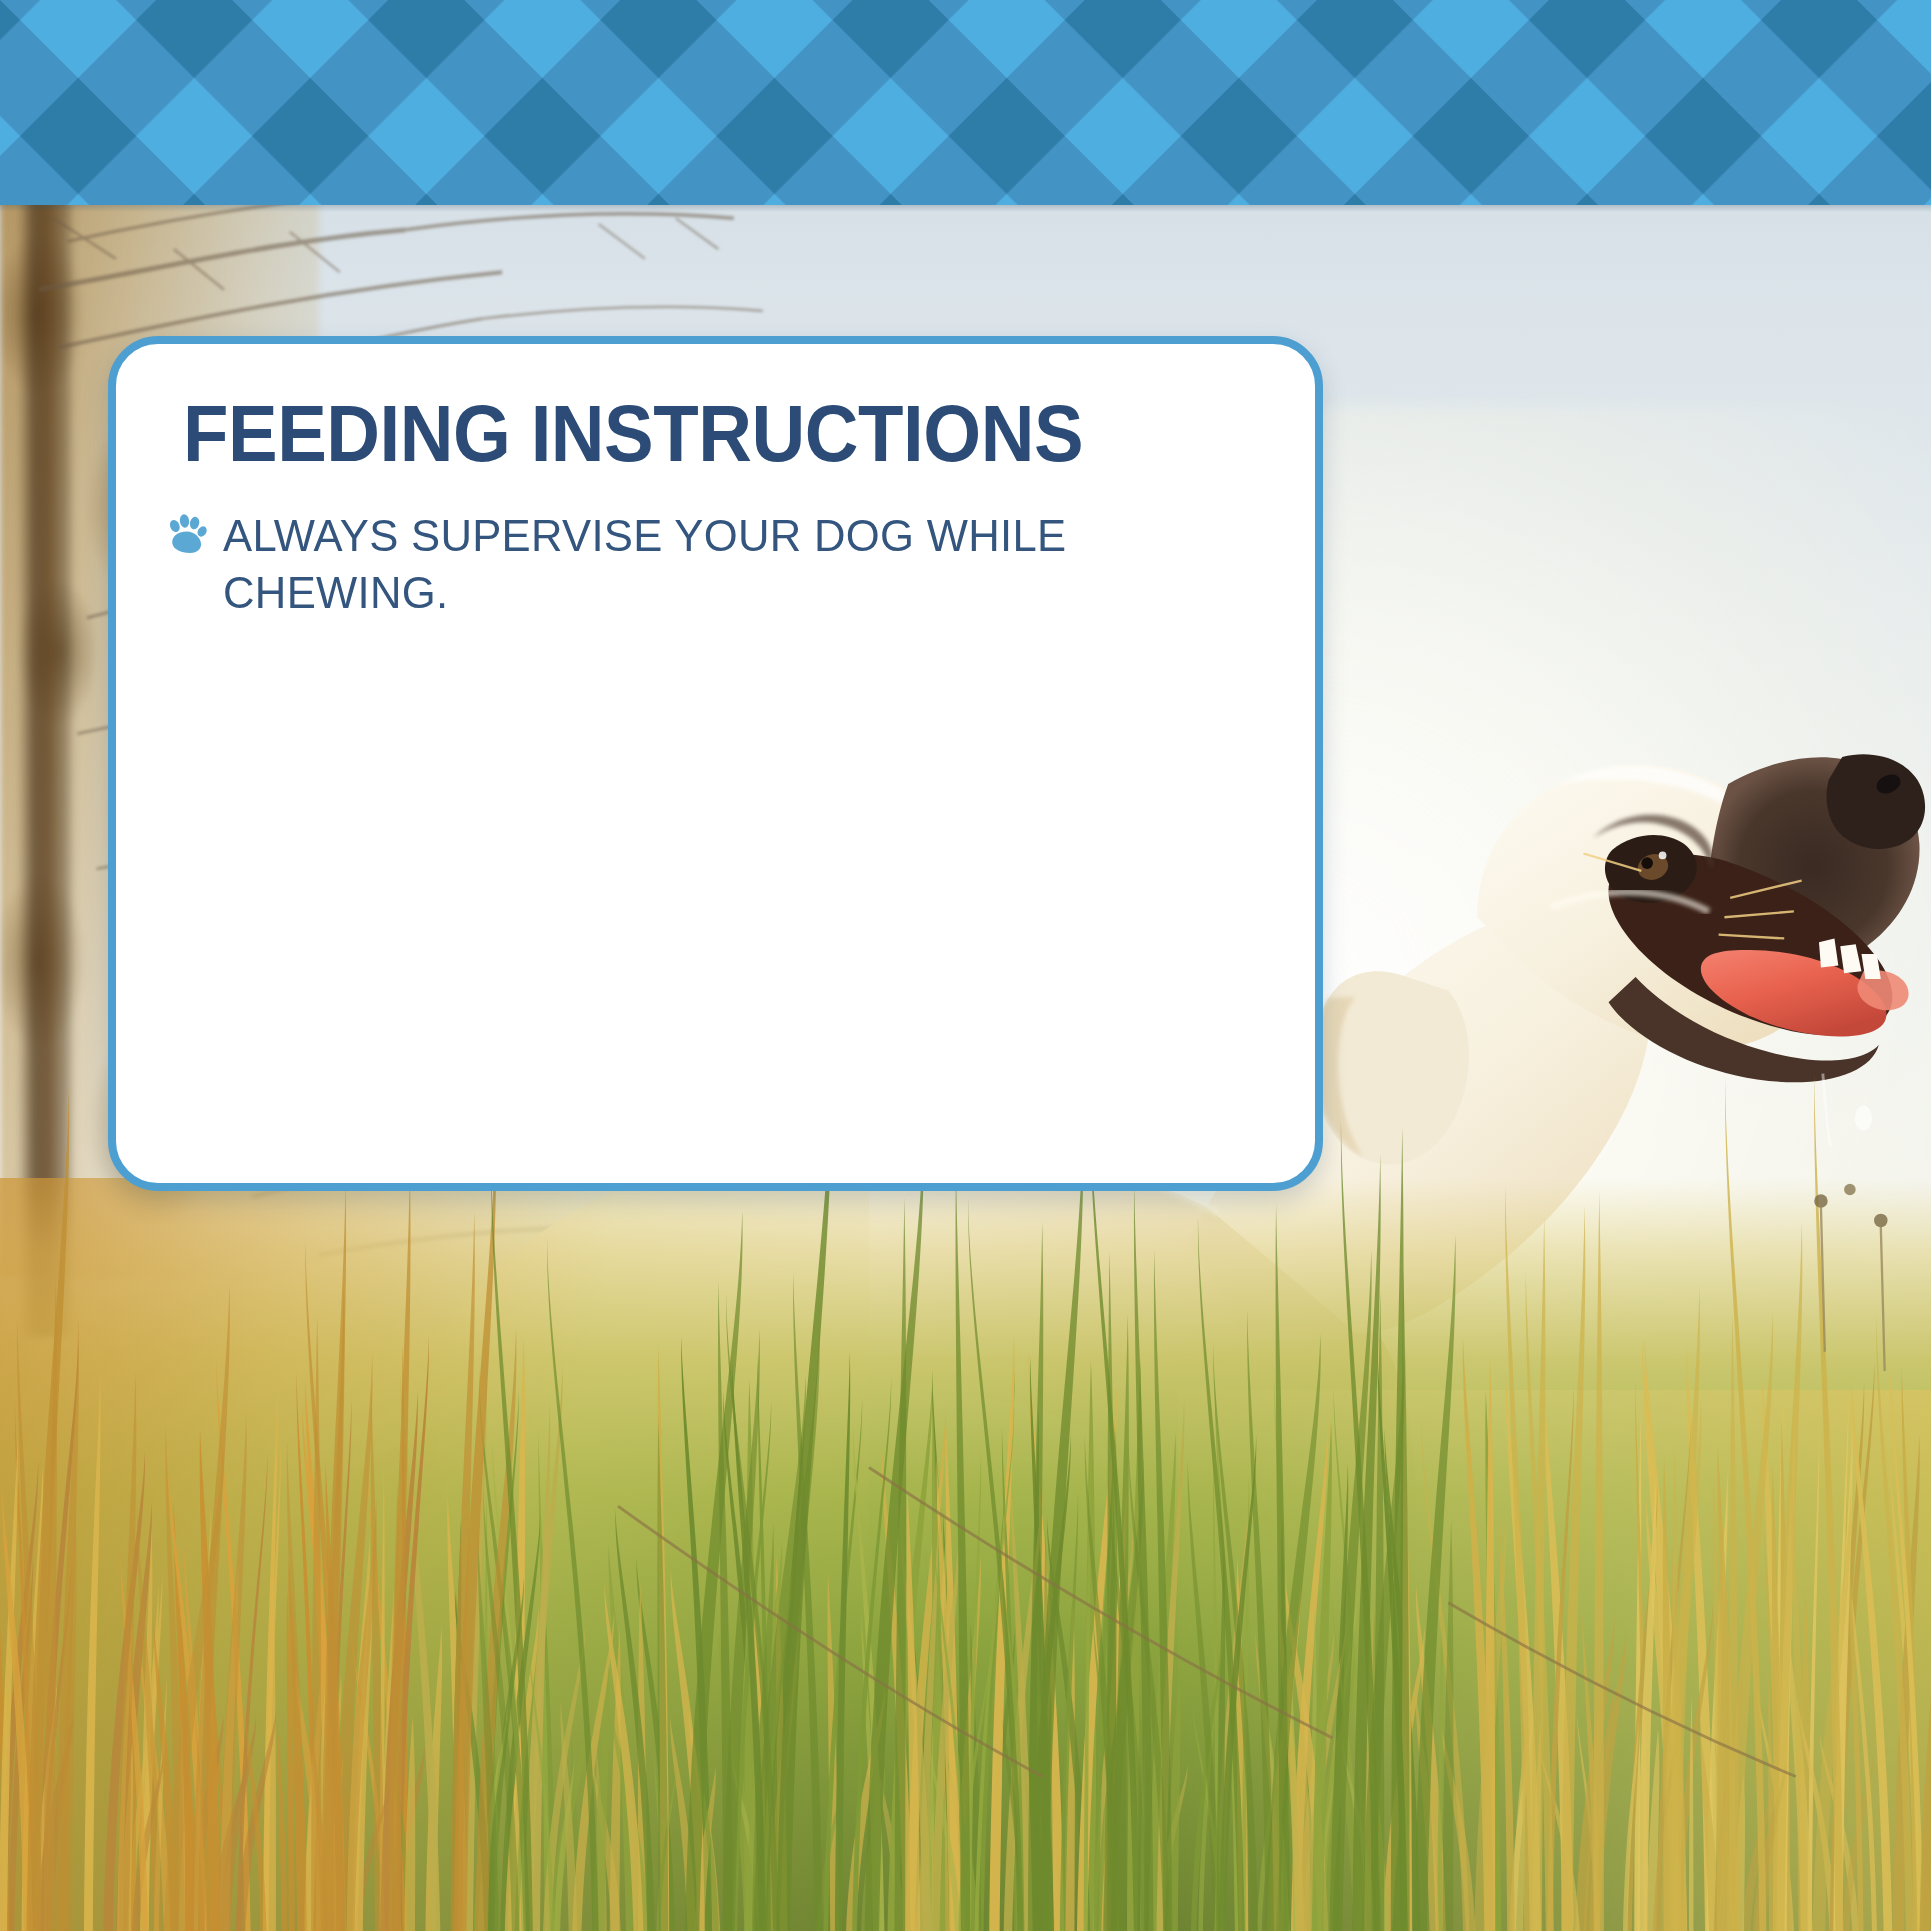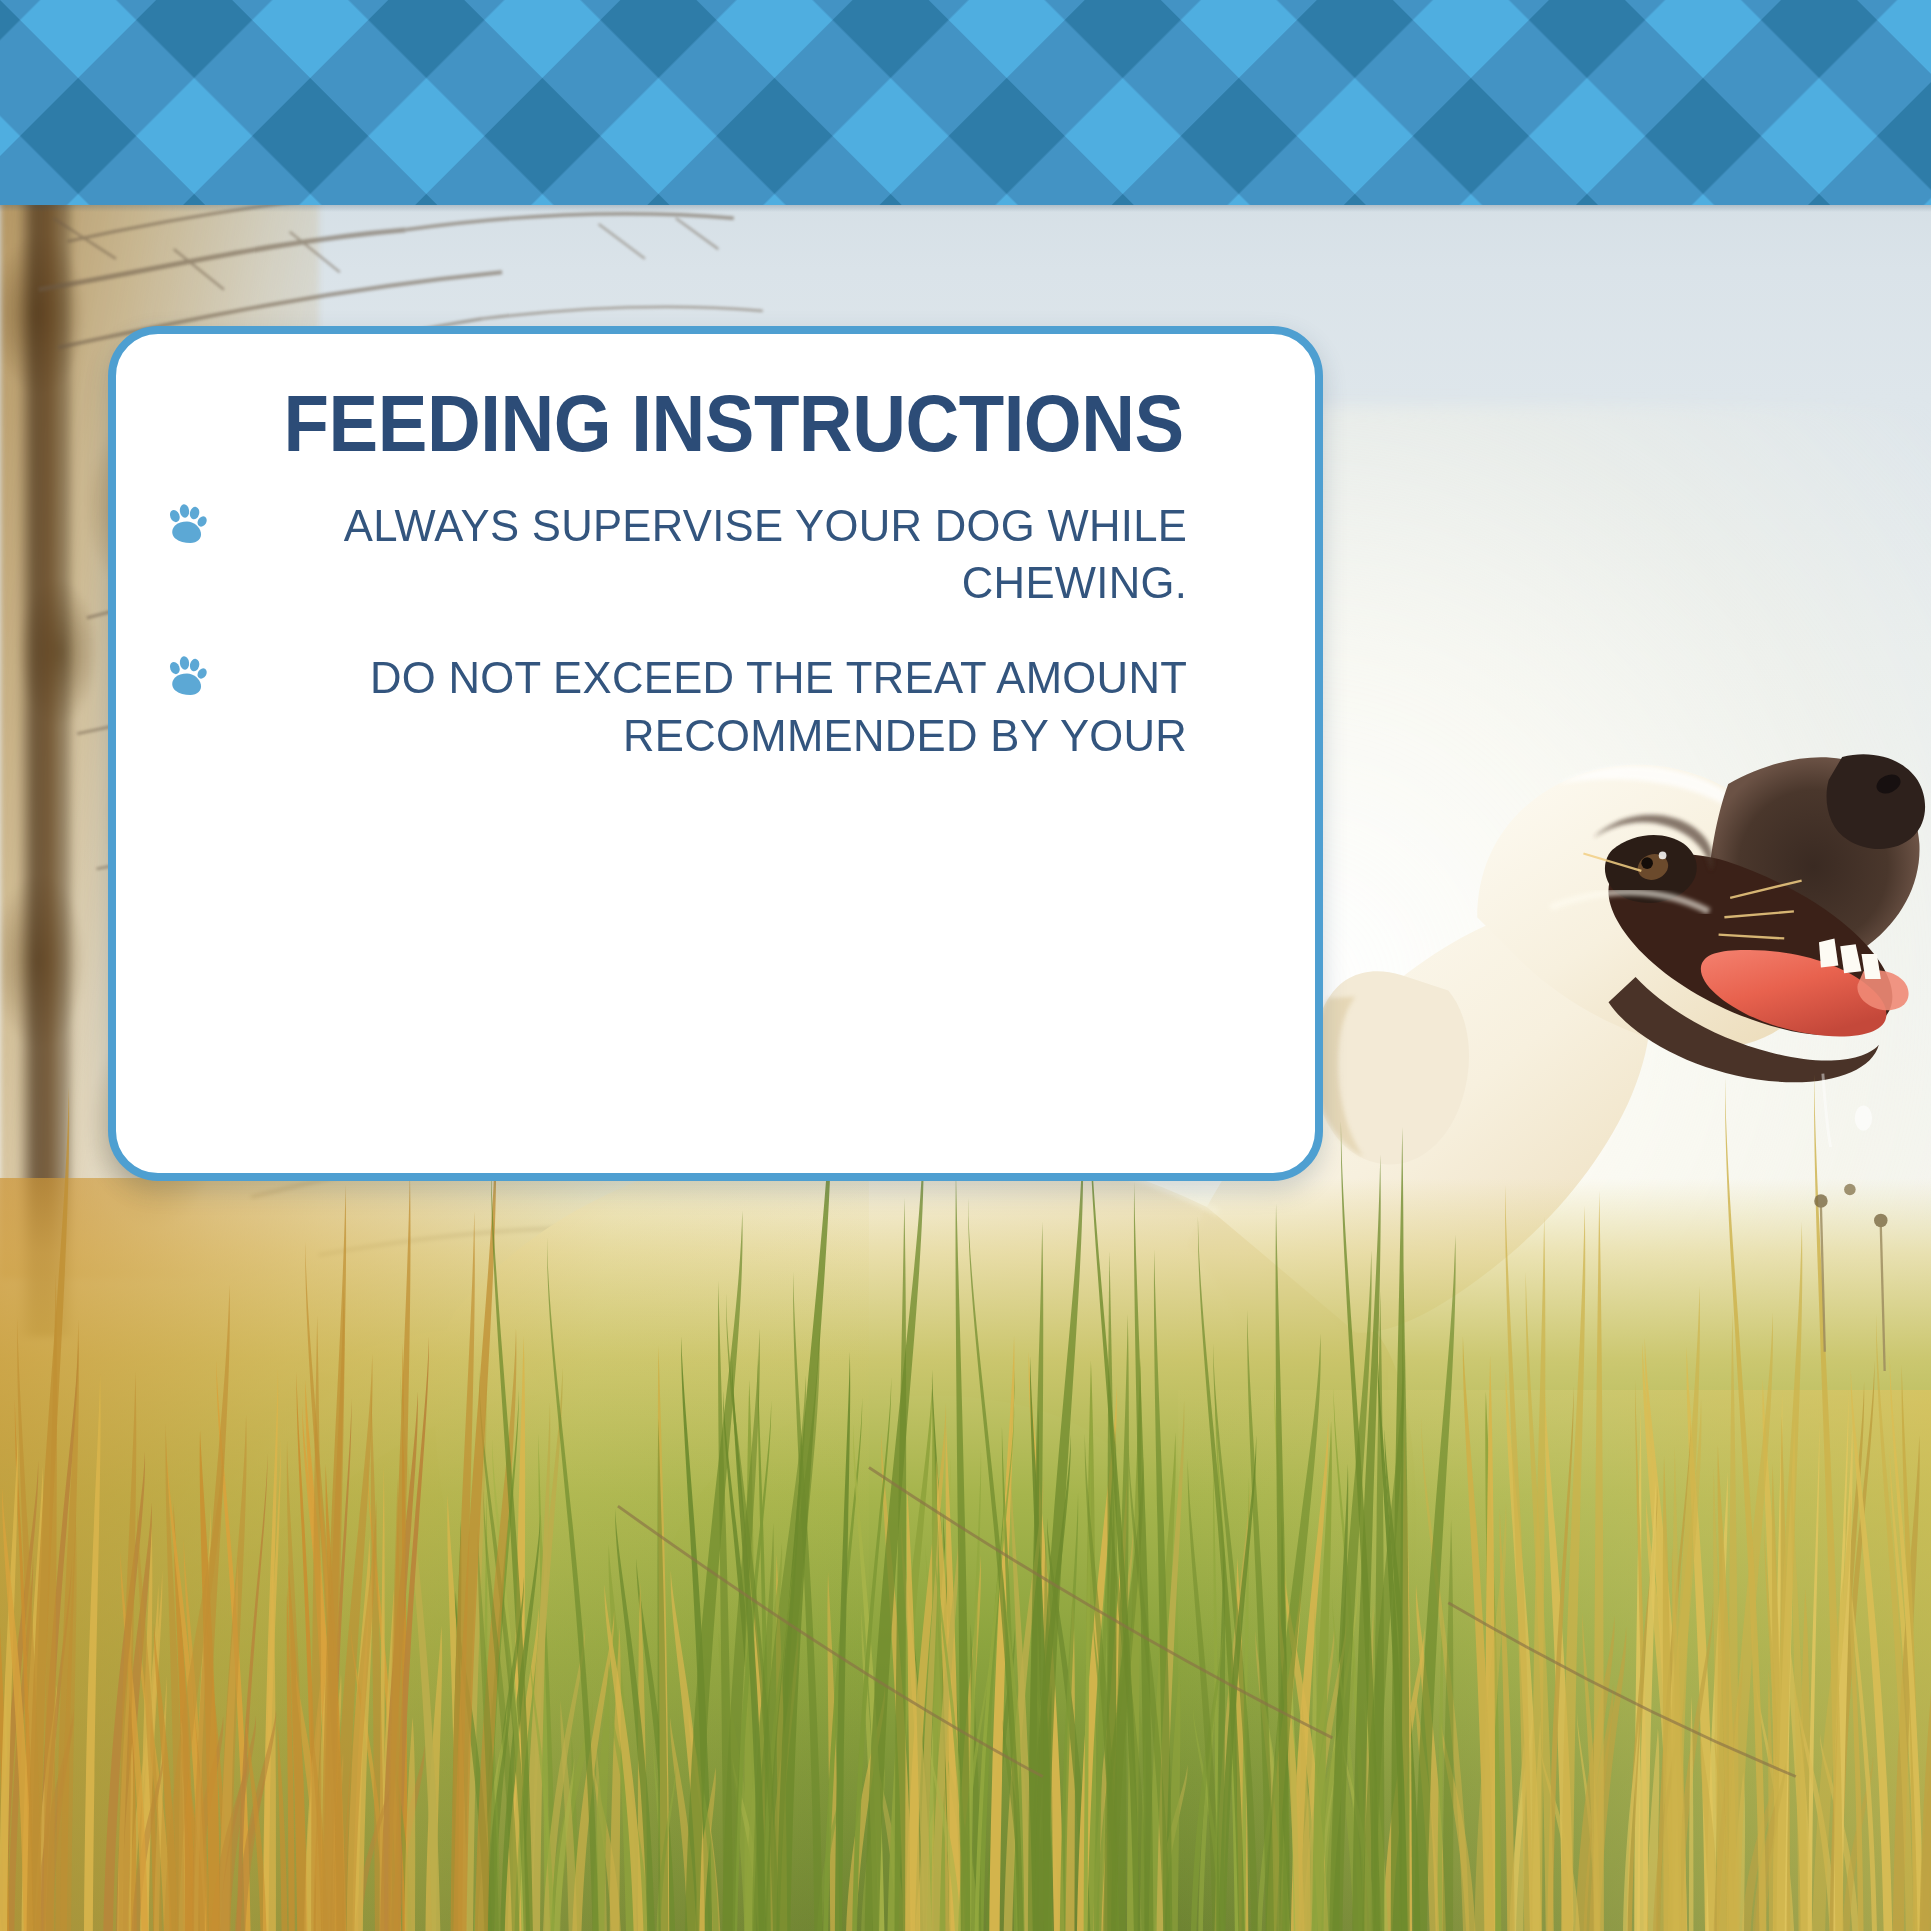--- a/index.html
+++ b/index.html
@@ -139,30 +139,29 @@
     position: absolute;
     left: 0; top: 205px;
     width: 1931px; height: 6.8px;
     background: linear-gradient(180deg, rgba(40,70,95,.22), rgba(40,70,95,0));
   }
 
   
   .card {
     position: absolute;
     left: 108px;
-    top: 326px;
+    top: 336px;
     width: 1215px;
     height: 855px;
     box-sizing: border-box;
     background: #ffffff;
     border: 8.7px solid #4E9FD1;
     border-radius: 50px;
     box-shadow: 0 9.7px 25px rgba(40,70,95,.20);
     padding: 44px 56px 39px 46px;
-    text-align: right;
   }
   .card-title {
     color: #2C4C77;
     font-size: 80px;
     font-weight: bold;
     letter-spacing: -0.5px;
     line-height: 1;
     margin: 5.8px 0 33px 21px;
     font-stretch: condensed;
     transform: scaleX(0.93);
@@ -878,29 +877,17 @@
             <ellipse cx="68" cy="24" rx="11" ry="15" transform="rotate(14 68 24)"></ellipse>
             <ellipse cx="86" cy="44" rx="10" ry="13" transform="rotate(32 86 44)"></ellipse>
             <path d="M50,44 C66,44 80,56 83,70 C86,85 74,95 58,95 C44,95 32,92 23,85 C13,77 12,64 21,54 C28,47 39,44 50,44 Z"></path>
           </g>
         </svg>
         <div class="bullet-text">ALWAYS SUPERVISE YOUR DOG WHILE CHEWING.</div>
       </li>
 
 
 
-      <li class="bullet">
-        <svg class="paw" viewBox="0 0 100 100">
-          <g fill="#5CA8D5">
-            <ellipse cx="21" cy="31" rx="11" ry="15" transform="rotate(-22 21 31)"></ellipse>
-            <ellipse cx="44" cy="19" rx="11" ry="16" transform="rotate(-7 44 19)"></ellipse>
-            <ellipse cx="68" cy="24" rx="11" ry="15" transform="rotate(14 68 24)"></ellipse>
-            <ellipse cx="86" cy="44" rx="10" ry="13" transform="rotate(32 86 44)"></ellipse>
-            <path d="M50,44 C66,44 80,56 83,70 C86,85 74,95 58,95 C44,95 32,92 23,85 C13,77 12,64 21,54 C28,47 39,44 50,44 Z"></path>
-          </g>
-        </svg>
-        <div class="bullet-text">DO NOT EXCEED THE TREAT AMOUNT RECOMMENDED BY YOUR</div>
-      </li>
     </ul>
   </div>
 
 </div>
 
 
 </body></html>

